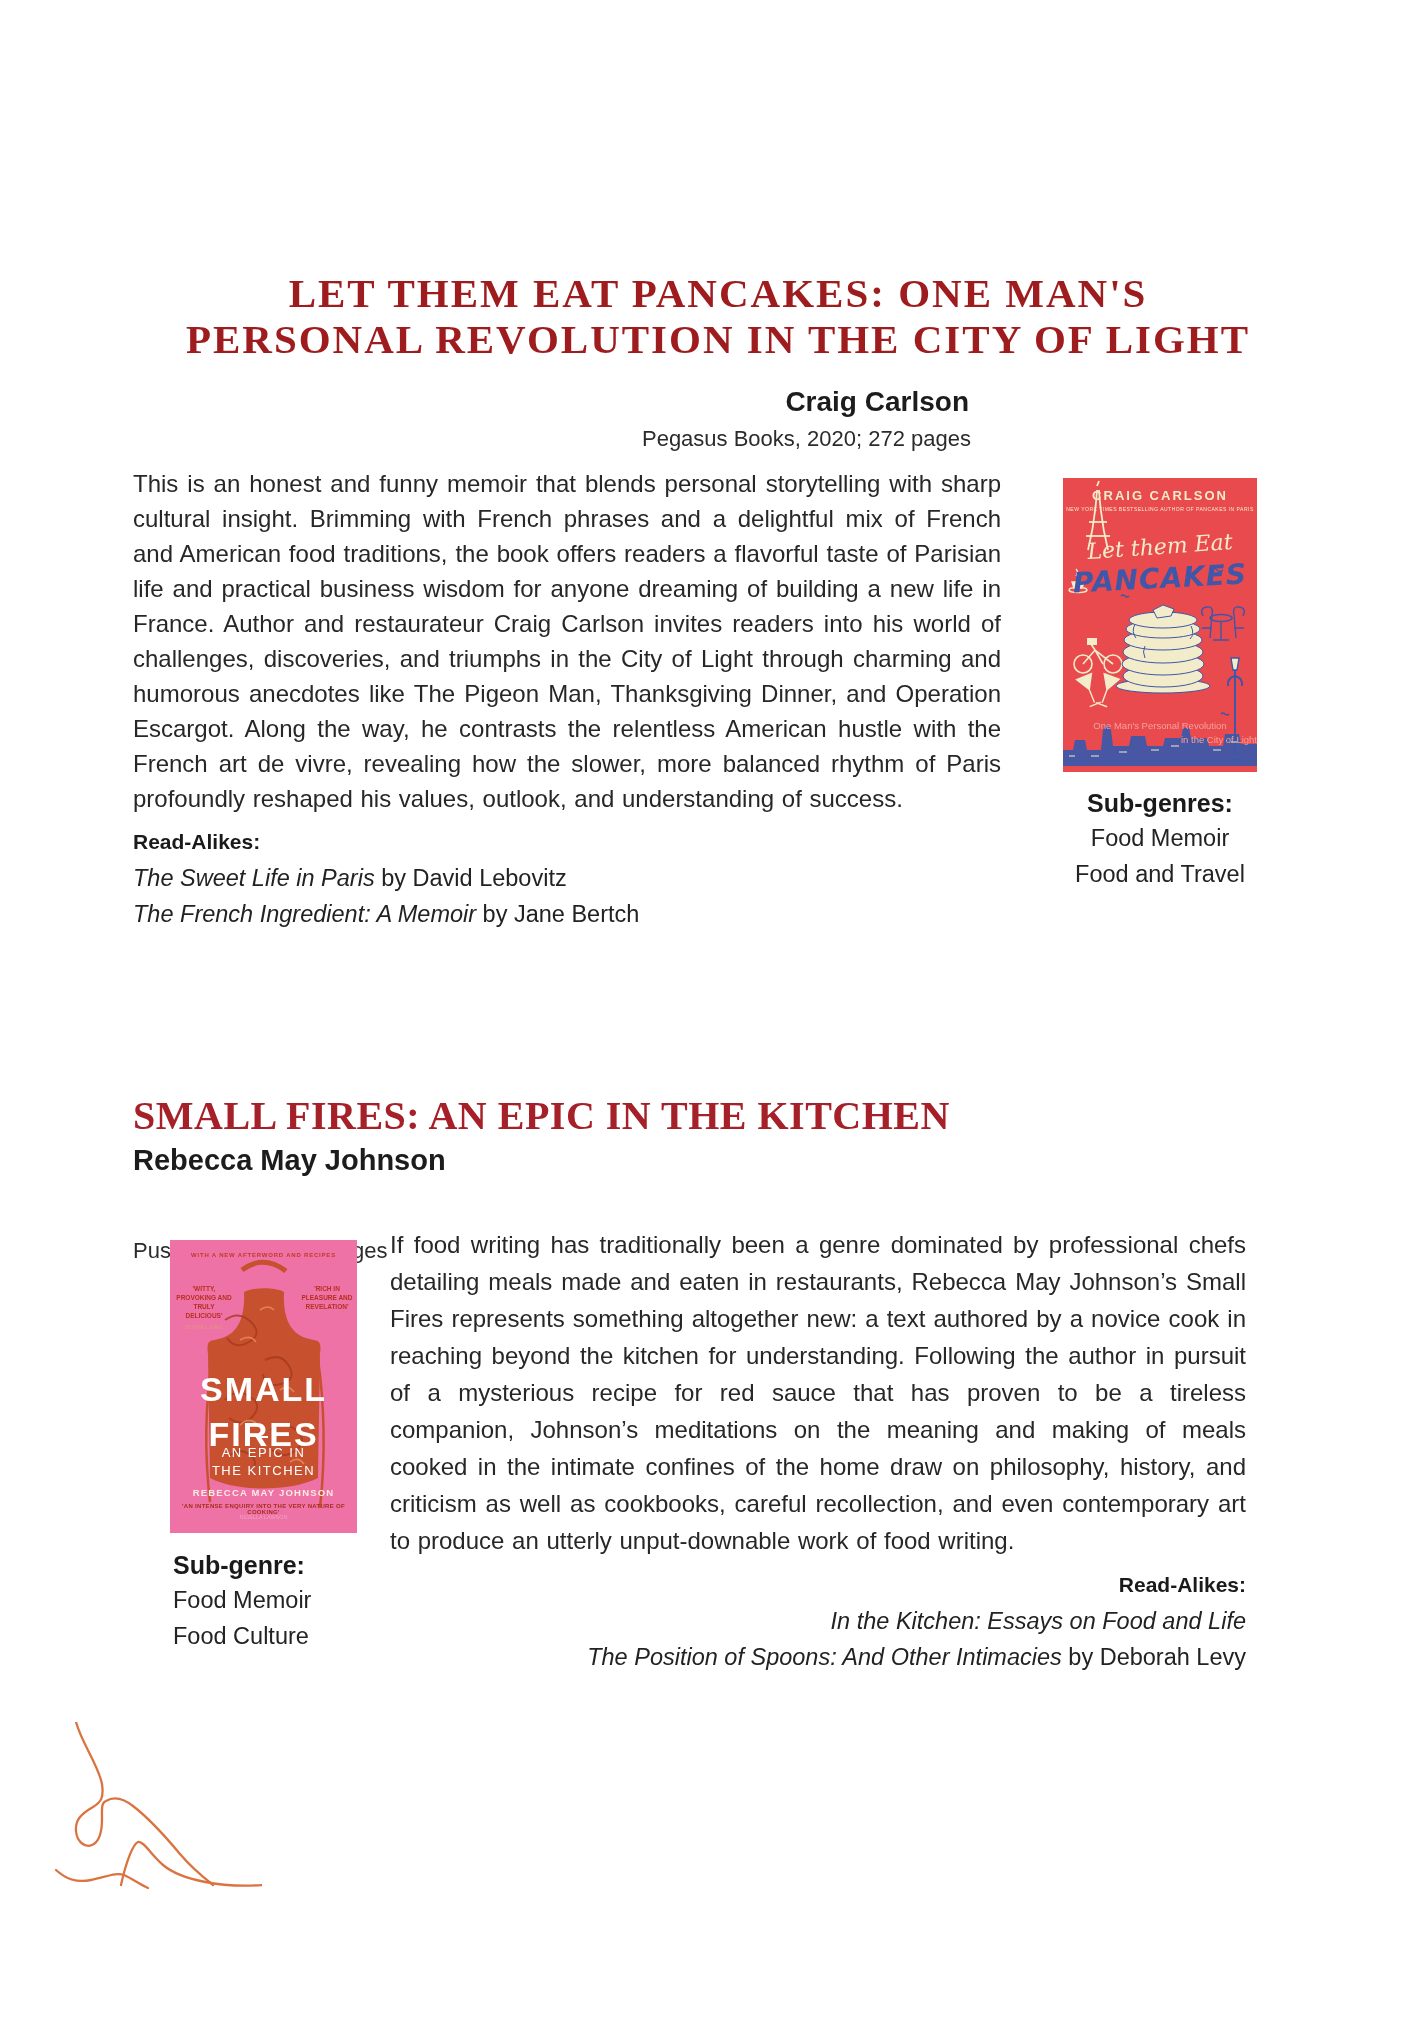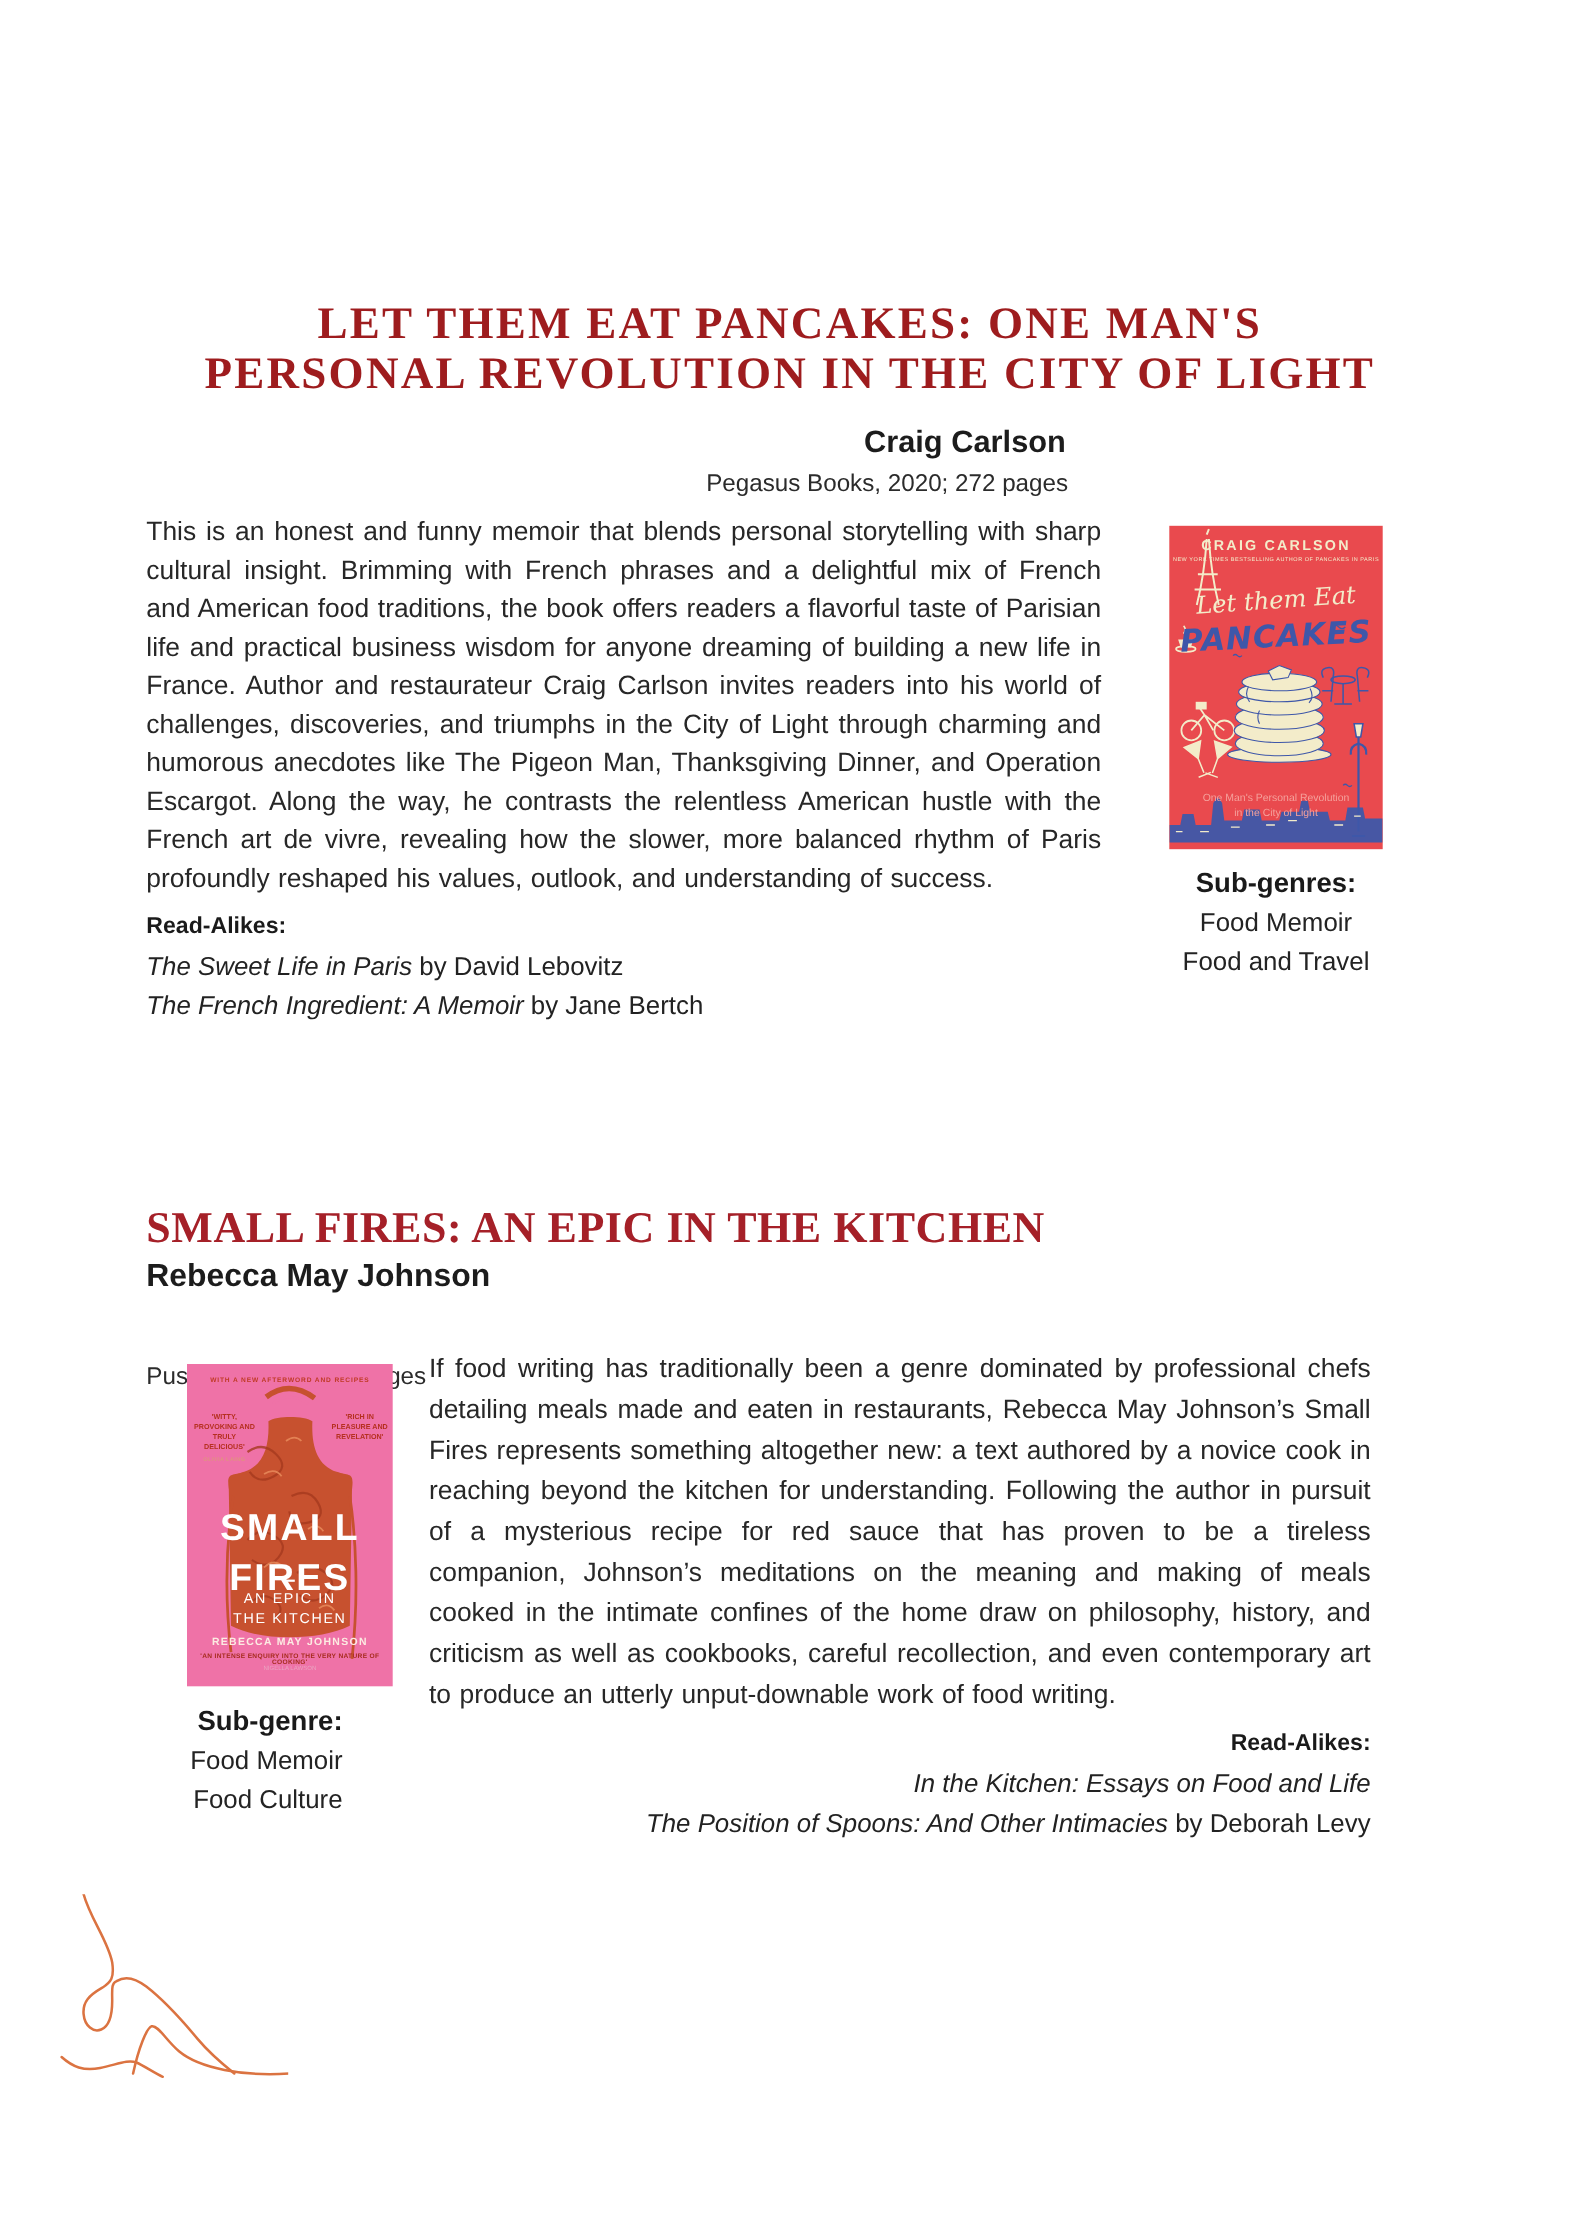--- a/index.html
+++ b/index.html
@@ -24,21 +24,21 @@
   .c1-author{position:absolute;left:0;top:10px;width:100%;text-align:center;color:#f3ecca;
              font-weight:bold;font-size:13px;letter-spacing:2px;}
   .c1-tag{position:absolute;left:0;top:28px;width:100%;text-align:center;color:#f3ecca;
           font-size:5px;letter-spacing:.5px;}
   .c1-script{position:absolute;left:0;top:56px;width:100%;text-align:center;color:#f3ecca;
              font-family:"DejaVu Serif",serif;font-style:italic;font-size:22px;transform:rotate(-4deg);}
   .c1-big{position:absolute;left:0;top:84px;width:100%;text-align:center;color:#3e57a9;
           font-family:"DejaVu Sans",sans-serif;font-style:italic;font-weight:bold;font-size:28px;
           letter-spacing:1px;transform:rotate(-3deg);}
   .c1-tagb{position:absolute;left:0;width:100%;text-align:center;color:#f5a09b;font-size:9.5px;}
-  .c1-tagb.l1{top:242px;} .c1-tagb.l2{top:256px;}
+  .c1-tagb.l1{top:242px;} .c1-tagb.l2{top:256px;text-align:right;}
 
   
   .subg1{position:absolute;left:1035px;top:786px;width:250px;text-align:center;}
   .subg-head{font-weight:bold;font-size:25px;line-height:34px;color:#1a1a1a;}
   .subg-item{font-size:23.5px;line-height:36px;color:#232323;}
 
   
   .title2{position:absolute;left:133px;top:1092px;font-family:"Liberation Serif",serif;
           font-weight:bold;font-size:40px;letter-spacing:.5px;color:#a52028;}
   .author2{position:absolute;left:133px;top:1144px;font-weight:bold;font-size:29px;color:#1c1c1c;}
@@ -55,21 +55,21 @@
             font-weight:bold;font-size:34px;line-height:45px;letter-spacing:2px;margin-top:32px;}
   .c2-dash{position:absolute;left:50%;top:196px;width:8px;height:2px;margin-left:-4px;background:#ffffff;}
   .c2-sub{position:absolute;left:0;top:204px;width:100%;text-align:center;color:#ffffff;
           font-size:13px;line-height:18px;letter-spacing:1.5px;}
   .c2-auth{position:absolute;left:0;top:247px;width:100%;text-align:center;color:#fcebe2;
            font-weight:bold;font-size:9.5px;letter-spacing:1.2px;}
   .c2-bq{position:absolute;left:0;top:263px;width:100%;text-align:center;color:#a62c1d;
          font-weight:bold;font-size:6px;letter-spacing:.3px;}
   .c2-bqa{position:absolute;left:0;top:274px;width:100%;text-align:center;color:#eaa3c0;font-size:5.5px;}
 
-  .subg2{position:absolute;left:173px;top:1548px;text-align:right;}
+  .subg2{position:absolute;left:173px;top:1548px;text-align:left;}
 
   .col2{position:absolute;left:390px;top:1226px;width:856px;}
   .desc2{font-size:24px;line-height:37px;text-align:justify;color:#272727;word-spacing:1px;}
   .ra2{text-align:right;margin-top:6px;}
 
   .squiggle{position:absolute;left:22px;top:1722px;}
 </style>
 </head>
 <body>
 

